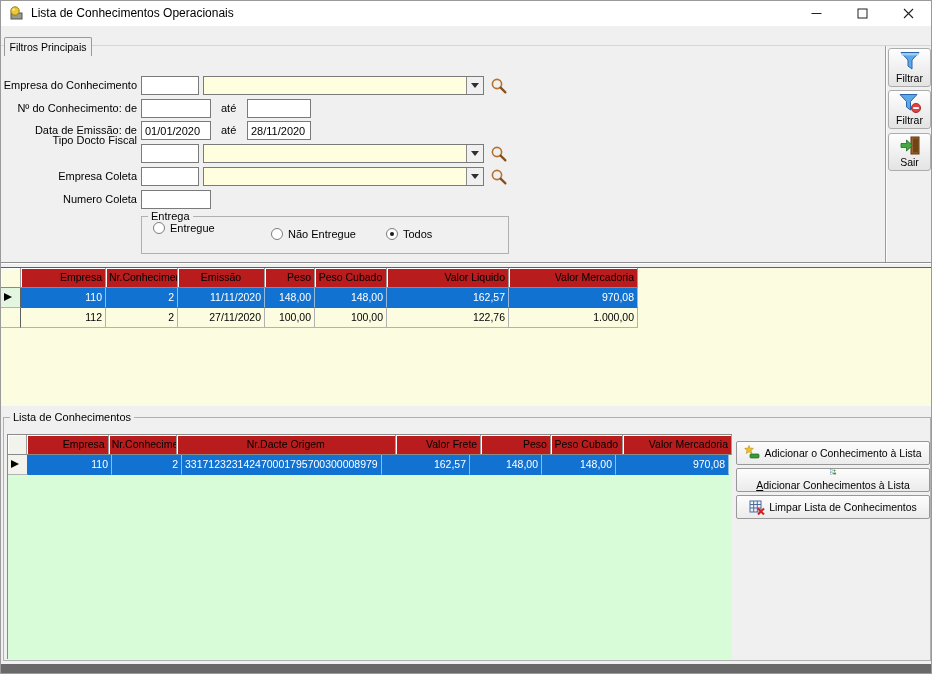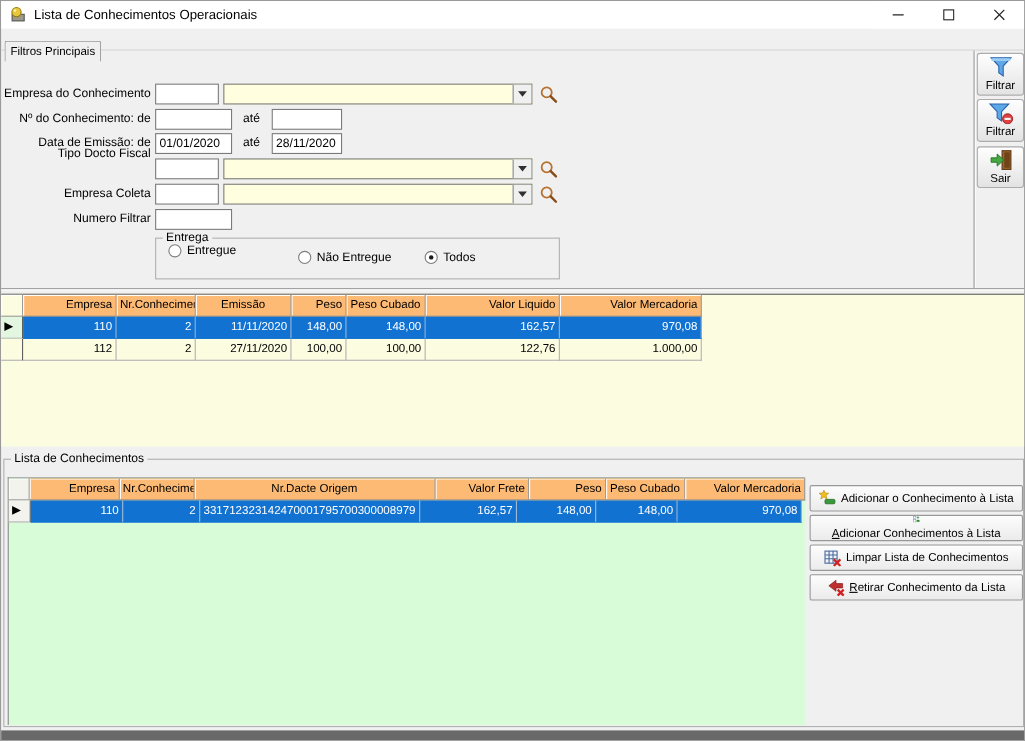--- a/index.html
+++ b/index.html
@@ -44,21 +44,21 @@
              background:linear-gradient(#fefefe,#e3e3e3); display:flex; flex-direction:column;
              align-items:center; justify-content:center; gap:1px; font-size:10.5px; cursor:pointer;
              font-family:"Liberation Sans", sans-serif; }
   
   .grid { position:absolute; font-size:10.5px; }
   .grid1 { left:0; top:266px; width:932px; height:139px; background:#FCFCE1; border-top:1px solid #5f5f5f; }
   .grid2 { left:6px; top:433px; width:725px; height:225px; background:#D8FCD8; border-left:1px solid #8a8a8a; border-top:1px solid #8a8a8a; }
   .grow { display:flex; height:20px; }
   .cell { height:20px; line-height:19px; padding:0 3px; border-right:1px solid #b2b2b2; border-bottom:1px solid #b2b2b2;
           overflow:hidden; white-space:nowrap; }
-  .hdr { background:#fdba74; border-right:1px solid #9d9d9d; border-bottom:1px solid #8a8a8a; box-shadow:inset 1px 1px 0 #ffffff; }
+  .hdr { background:#b91c1c; border-right:1px solid #9d9d9d; border-bottom:1px solid #8a8a8a; box-shadow:inset 1px 1px 0 #ffffff; }
   .tr { text-align:right; } .tc { text-align:center; } .tl { text-align:left; }
   .sel .cell:not(.ind) { background:#1272D2; color:#fff; border-bottom-color:#1272D2; border-right-color:#9bb8d8; }
   .ind { padding:0; border-right:1px solid #5f5f5f; background:transparent; }
   .grid1 .ind { background:#FCFCE1; }
   .grid1 .sel .ind { background:#E2F6E0; }
   .grid2 .ind, .grid2 .sel .ind { background:#f3f3ee; }
   .tri { display:block; margin:5px auto 0 3px; width:0; height:0;
          border-left:8px solid #000; border-top:4px solid transparent; border-bottom:4px solid transparent; }
   
   .abtn { position:absolute; left:735px; width:194px; height:24px; border:1px solid #989898; border-radius:2px;
@@ -153,21 +153,21 @@
         <span class="tri-down"></span>
       </div>
   </div>
   <button class="loupe" style="left:489px; top:167px;">
     <svg width="18" height="18" viewBox="0 0 18 18">
       <circle cx="7" cy="7" r="4.6" fill="none" stroke="#b5712f" stroke-width="1.6"></circle>
       <line x1="10.6" y1="10.6" x2="15.4" y2="15.4" stroke="#8a4d1a" stroke-width="2.2" stroke-linecap="round"></line>
     </svg>
   </button>
 
-  <span class="flabel" style="top:192px;">Numero Filtrar</span>
+  <span class="flabel" style="top:192px;">Numero Coleta</span>
   <input class="edit" style="left: 140px; top: 189px; width: 70px;" value="">
 
   <div class="gbox" style="left:140px; top:215px; width:368px; height:38px;">
     <span class="gbox-label">Entrega</span>
     <div class="radio-item" style="left:11px; top:5px;">
       <span class="radio"></span>
       <span>Entregue</span>
     </div>
     <div class="radio-item" style="left:129px; top:11px;">
       <span class="radio"></span>
@@ -290,22 +290,15 @@
     <svg width="16" height="16" viewBox="0 0 16 16">
       <rect x="1" y="2" width="11" height="11" fill="#eef2fa" stroke="#4a6a9a"></rect>
       <line x1="1" y1="5.5" x2="12" y2="5.5" stroke="#4a6a9a"></line>
       <line x1="1" y1="9" x2="12" y2="9" stroke="#4a6a9a"></line>
       <line x1="4.7" y1="2" x2="4.7" y2="13" stroke="#4a6a9a"></line>
       <line x1="8.3" y1="2" x2="8.3" y2="13" stroke="#4a6a9a"></line>
       <path d="M9 9.5 L15 15.5 M15 9.5 L9 15.5" stroke="#d02020" stroke-width="2"></path>
     </svg>
     <span><span class="u"></span><span>Limpar Lista de Conhecimentos</span></span>
   </button>
-  <button class="abtn" style="top:521px;">
-    <svg width="16" height="16" viewBox="0 0 16 16">
-      <path d="M14 4.5 h-6 v-3 l-6.5 5 6.5 5 v-3 h6 z" fill="#c03030" stroke="#801818" stroke-width="0.6"></path>
-      <path d="M9.5 10 L15 15.5 M15 10 L9.5 15.5" stroke="#d02020" stroke-width="2"></path>
-    </svg>
-    <span><span class="u">R</span><span>etirar Conhecimento da Lista</span></span>
-  </button>
 
   <div class="bottombar"></div>
 </div>
 
 </body></html>

